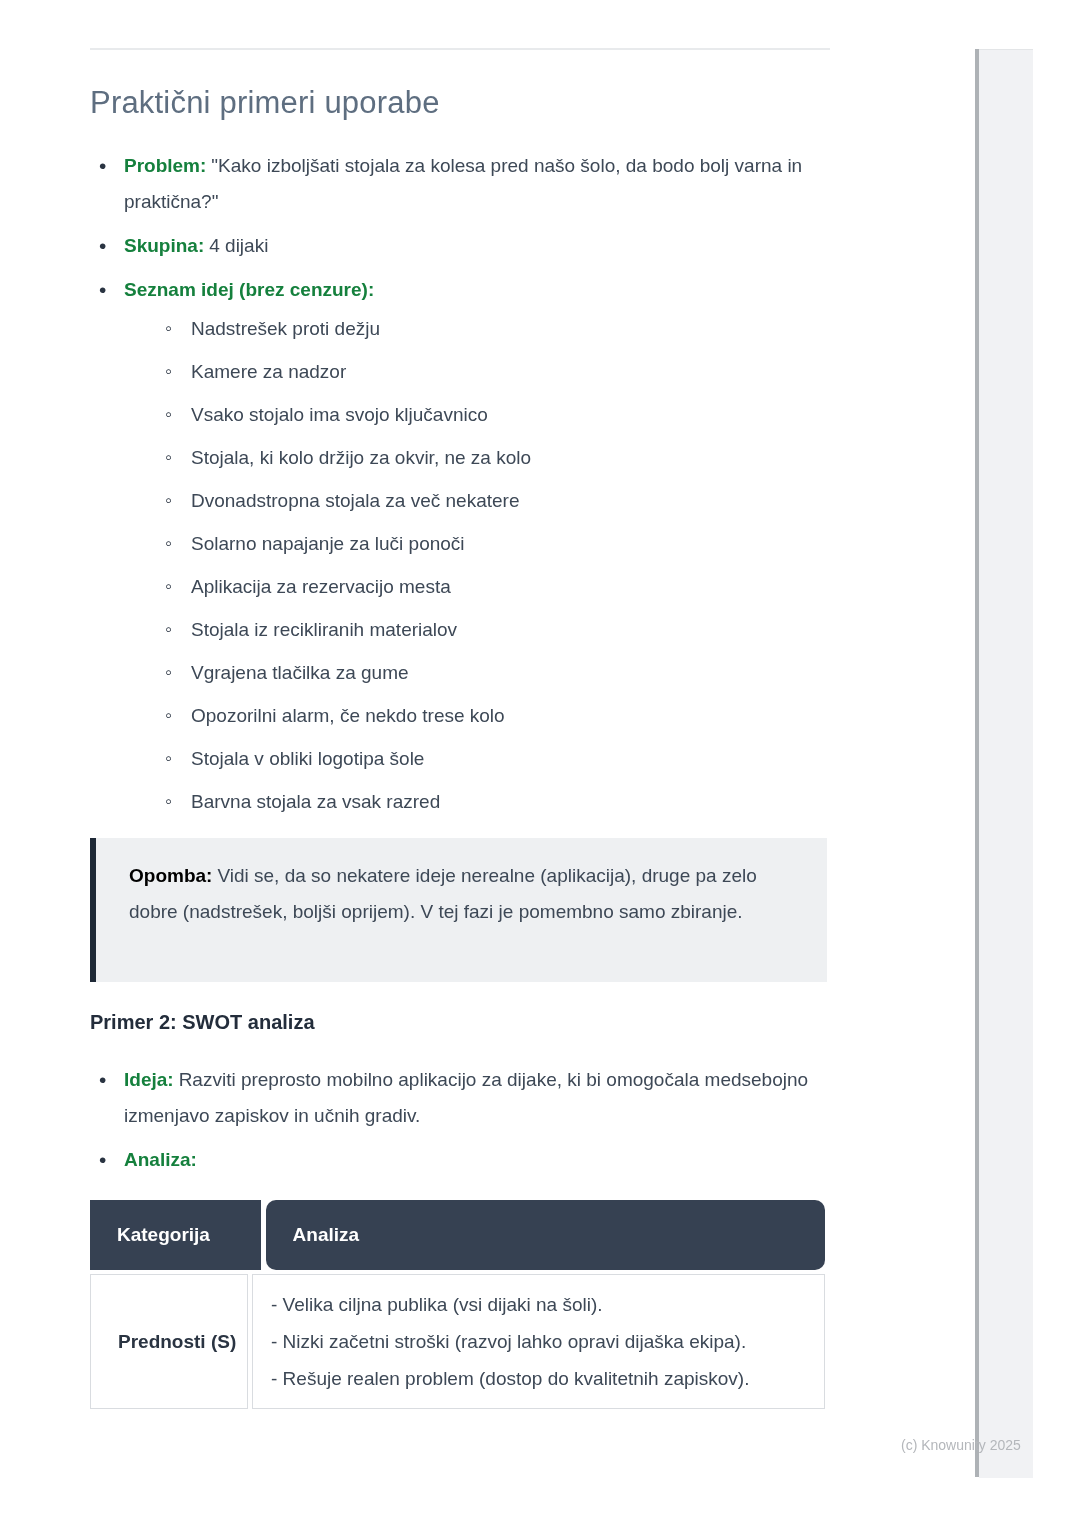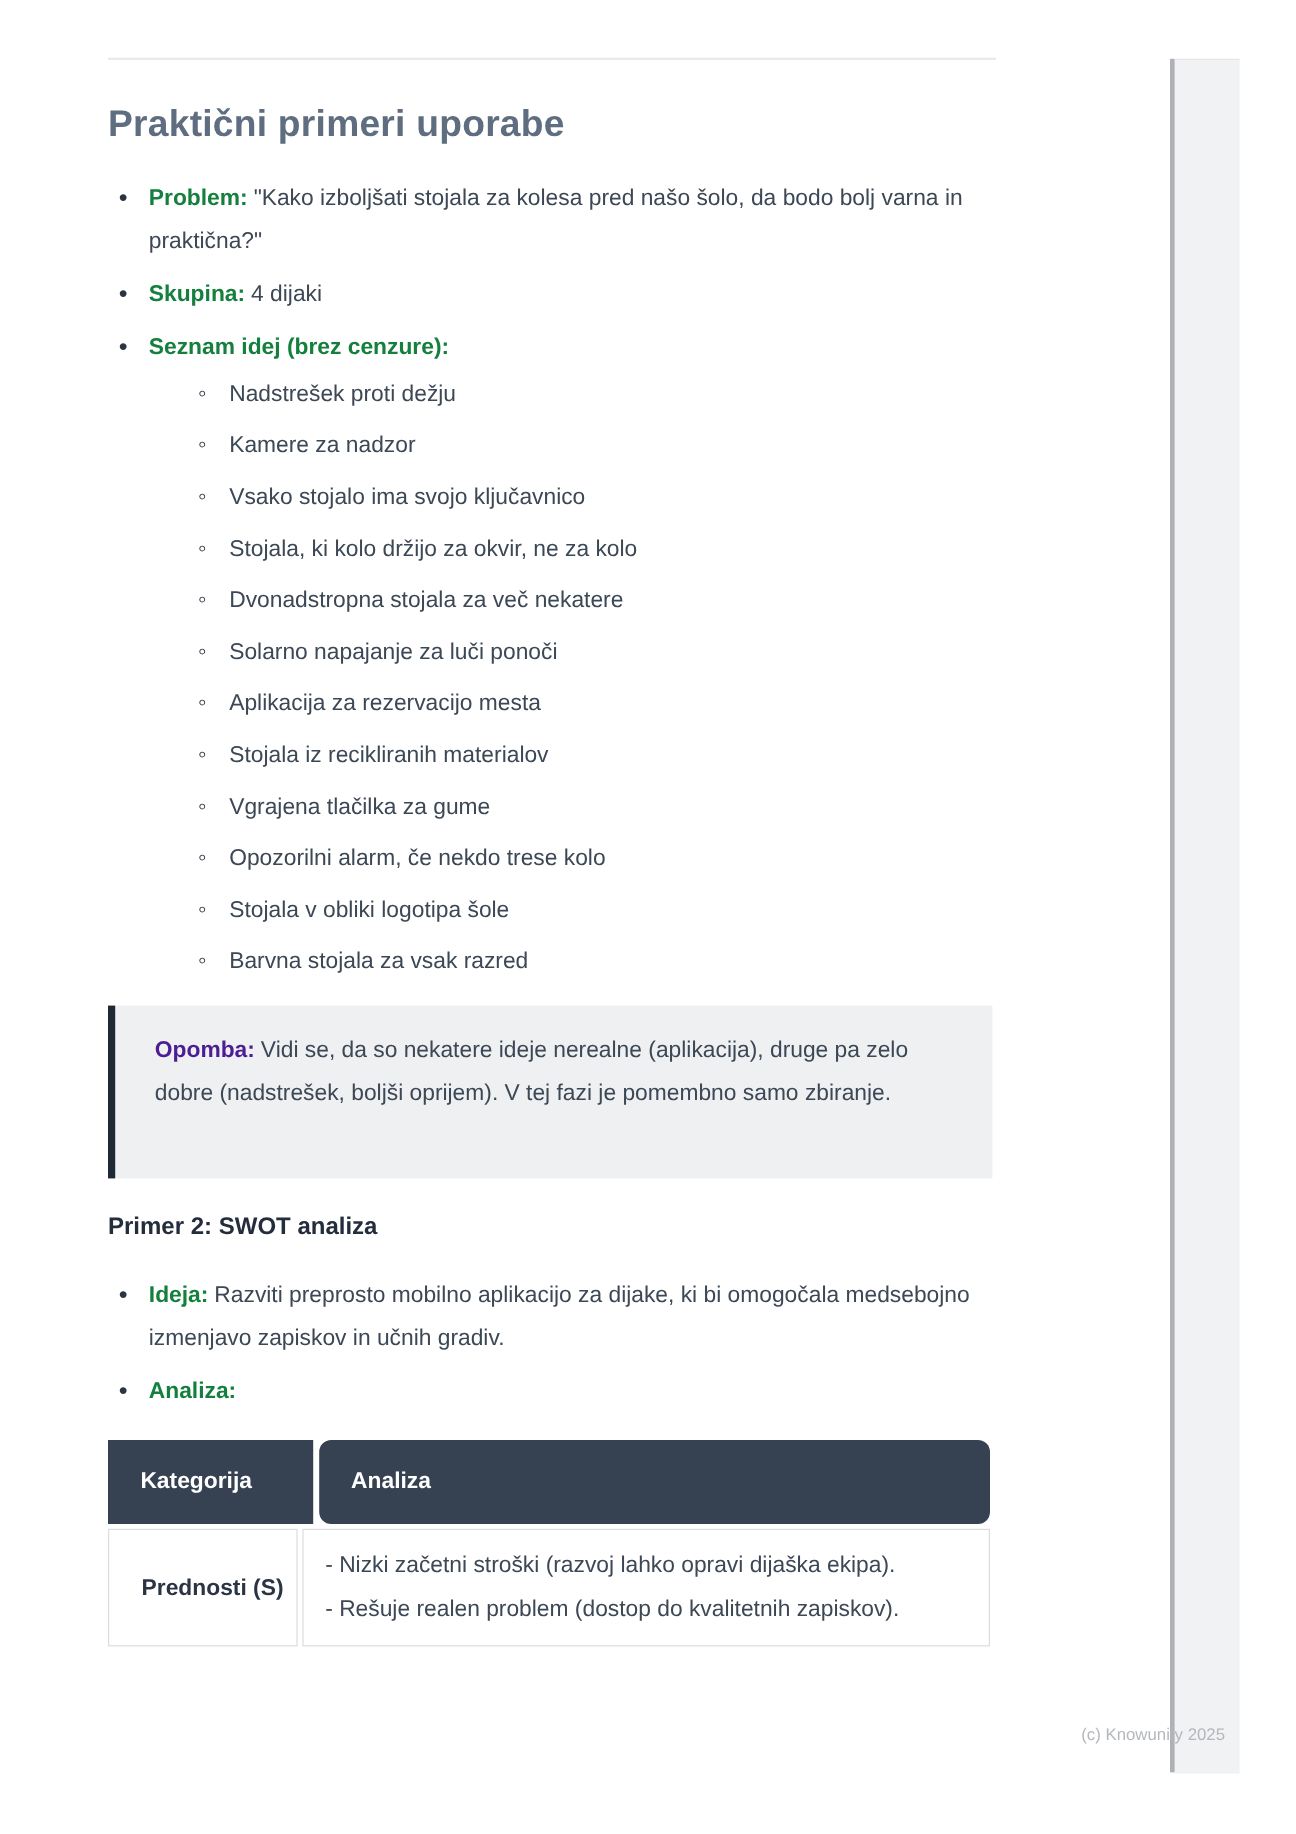--- a/index.html
+++ b/index.html
@@ -12,21 +12,21 @@
   .screen{position:relative;width:1080px;height:1528px;background:#ffffff;}
 
   
   .divider{position:absolute;left:90px;top:48px;width:740px;height:2px;background:#e8eaec;}
 
   
   .content{position:absolute;left:90px;top:0;width:737px;color:#3d4856;}
 
   .page-title{
     margin:0;padding-top:84px;
-    font-size:31px;line-height:38px;font-weight:700;
+    font-size:31px;line-height:38px;font-weight:400;
     color:#5e6e80;letter-spacing:.2px;
   }
   .section-heading{
     margin:26px 0 0 0;
     font-size:20px;line-height:28px;font-weight:700;color:#232d3b;
   }
 
   ul{list-style:none;margin:0;padding:0;}
   .main-list{margin-top:26px;}
   .main-list > li{
@@ -55,21 +55,21 @@
 
   .note-box{
     margin-top:22px;
     box-sizing:border-box;
     width:737px;min-height:144px;
     background:#eef0f2;
     border-left:6px solid #1e2936;
     padding:20px 30px 16px 33px;
   }
   .note-box p{margin:0;font-size:19px;line-height:36px;color:#3d4856;}
-  .note-box strong{color:#4c1d95;margin-right:5px;}
+  .note-box strong{color:#000000;margin-right:5px;}
 
   
   .swot-table{margin-top:22px;width:735px;}
   .t-header{display:flex;gap:5px;}
   .t-header .hcell{
     box-sizing:border-box;height:70px;
     background:#364152;color:#ffffff;
     display:flex;align-items:center;
     padding-left:27px;
     font-size:19px;font-weight:700;
@@ -145,20 +145,21 @@
     </ul>
 
     <div class="swot-table">
       <div class="t-header">
         <div class="hcell c1">Kategorija</div>
         <div class="hcell c2">Analiza</div>
       </div>
       <div class="t-body">
         <div class="bcell c1">Prednosti (S)</div>
         <div class="bcell c2">
+          <div class="a-line">- Velika ciljna publika (vsi dijaki na šoli).</div>
           <div class="a-line">- Nizki začetni stroški (razvoj lahko opravi dijaška ekipa).</div>
           <div class="a-line">- Rešuje realen problem (dostop do kvalitetnih zapiskov).</div>
         </div>
       </div>
     </div>
 
   </div>
 
   <div class="page-edge-line"></div>
   <div class="side-panel"></div>

